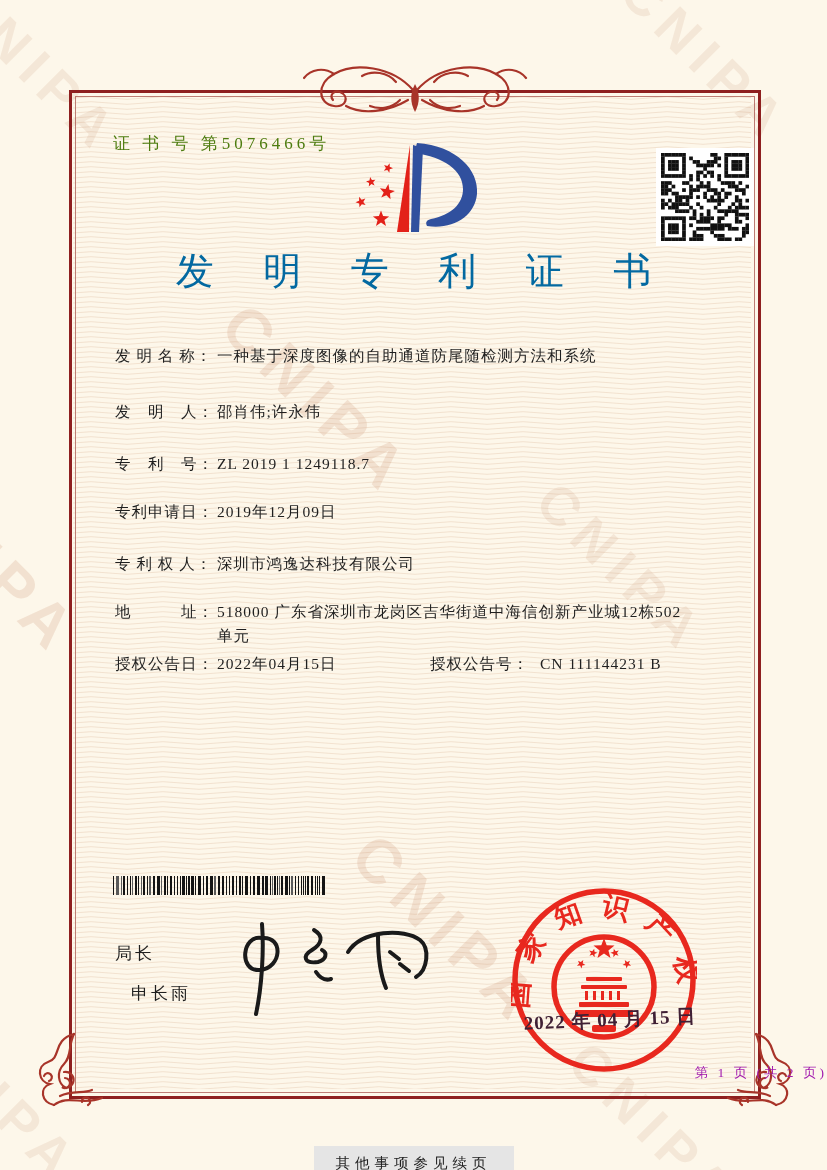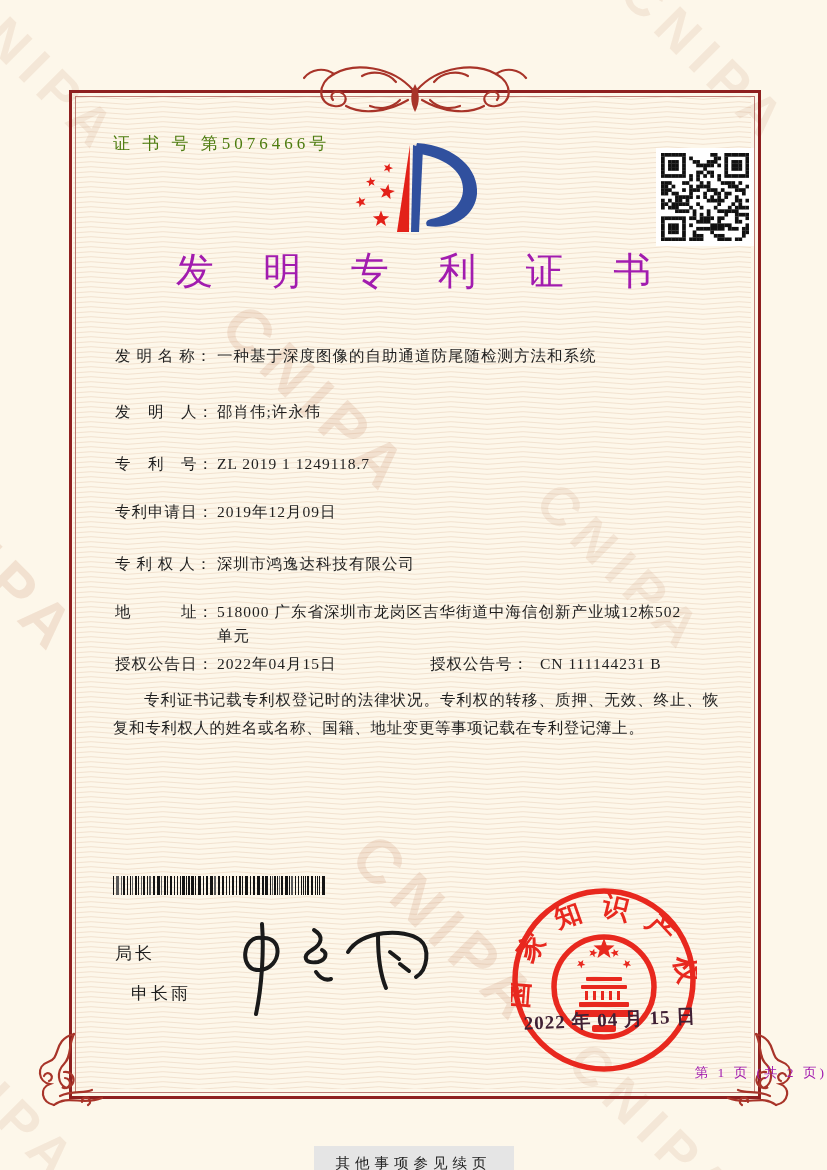--- a/index.html
+++ b/index.html
@@ -14,21 +14,21 @@
   
   .frame{position:absolute;left:69px;top:90px;width:686px;height:1003px;
          border:3px solid #8e1f1f;}
   .frame::after{content:'';position:absolute;inset:3px;border:1px solid #93272397;pointer-events:none;}
   #waves{position:absolute;left:73px;top:94px;pointer-events:none;}
   
   .cert-no{left:113px;top:132px;font-size:17px;letter-spacing:4px;color:#4d7c0f;}
   .logo{left:353px;top:132px;}
   #qr{left:656px;top:148px;background:#fff;padding:5px;}
   .title{left:0;right:0;top:246px;text-align:center;font-size:38px;letter-spacing:20px;
-         color:#a21caf;font-weight:500;text-indent:20px;}
+         color:#0369a1;font-weight:500;text-indent:20px;}
   
   .field{position:absolute;left:115px;font-size:15.5px;letter-spacing:1px;line-height:1.55;}
   .field .lab{display:inline-block;width:102px;vertical-align:top;}
   .field .val{display:inline-block;vertical-align:top;}
   .field .val.wrap{width:475px;}
   .field2{left:430px;}
   .field2 .lab{width:110px;}
   
   .body-text{position:absolute;left:113px;top:686px;width:606px;font-size:15.5px;
              line-height:1.78;letter-spacing:0.6px;text-align:justify;}
@@ -644,21 +644,20 @@
   <span class="lab">地　　　址：</span><span class="val wrap">518000 广东省深圳市龙岗区吉华街道中海信创新产业城12栋502单元</span>
 </div>
 <div class="field" style="top:652px">
   <span class="lab">授权公告日：</span><span class="val">2022年04月15日</span>
 </div>
 <div class="field field2" style="top:652px">
   <span class="lab">授权公告号：</span><span class="val">CN 111144231 B</span>
 </div>
 
 <div class="body-text">
-  <p>专利证书记载专利权登记时的法律状况。专利权的转移、质押、无效、终止、恢复和专利权人的姓名或名称、国籍、地址变更等事项记载在专利登记簿上。</p>
 </div>
 
 <svg id="barcode" class="abs" width="218" height="19">
     <rect x="0" y="0" width="1" height="19" fill="#141414"></rect>
     <rect x="3" y="0" width="3" height="19" fill="#5a5a5a"></rect>
     <rect x="8" y="0" width="1" height="19" fill="#5a5a5a"></rect>
     <rect x="10" y="0" width="2" height="19" fill="#141414"></rect>
     <rect x="14" y="0" width="1" height="19" fill="#141414"></rect>
     <rect x="17" y="0" width="1" height="19" fill="#141414"></rect>
     <rect x="19" y="0" width="1" height="19" fill="#5a5a5a"></rect>

